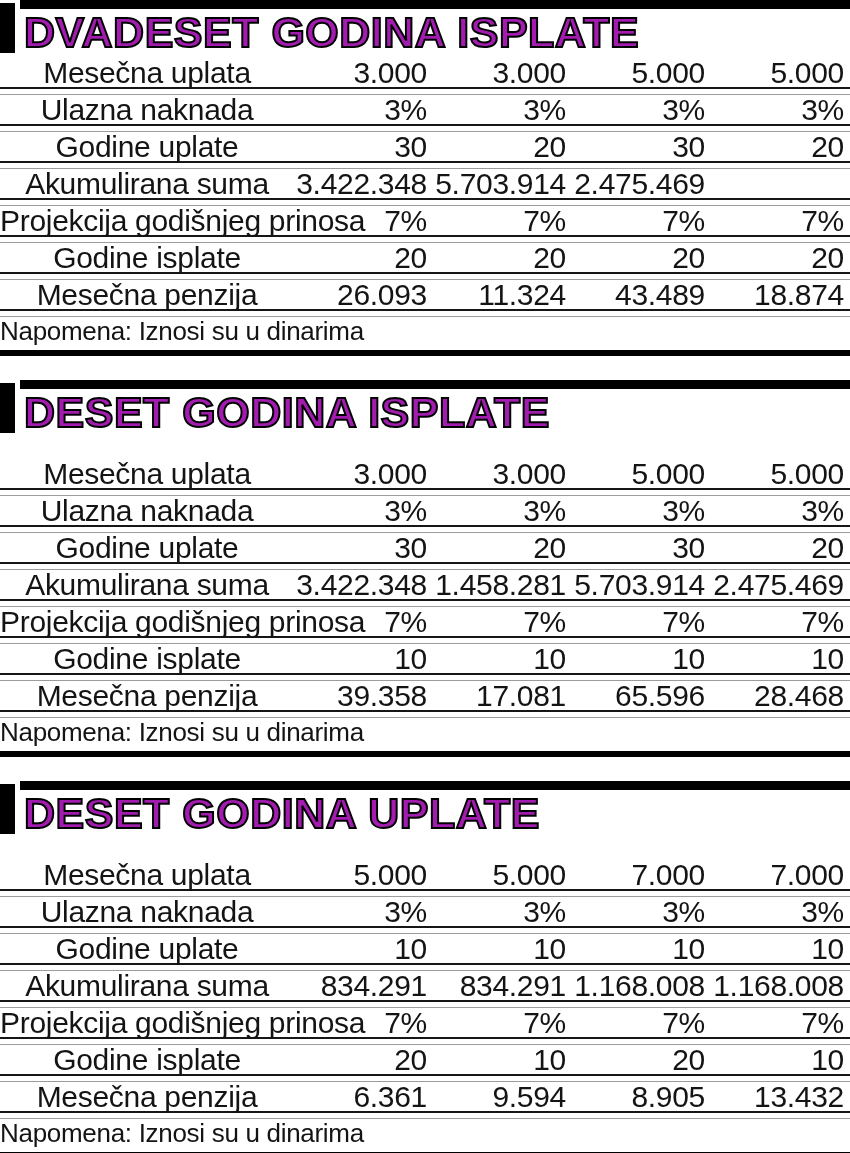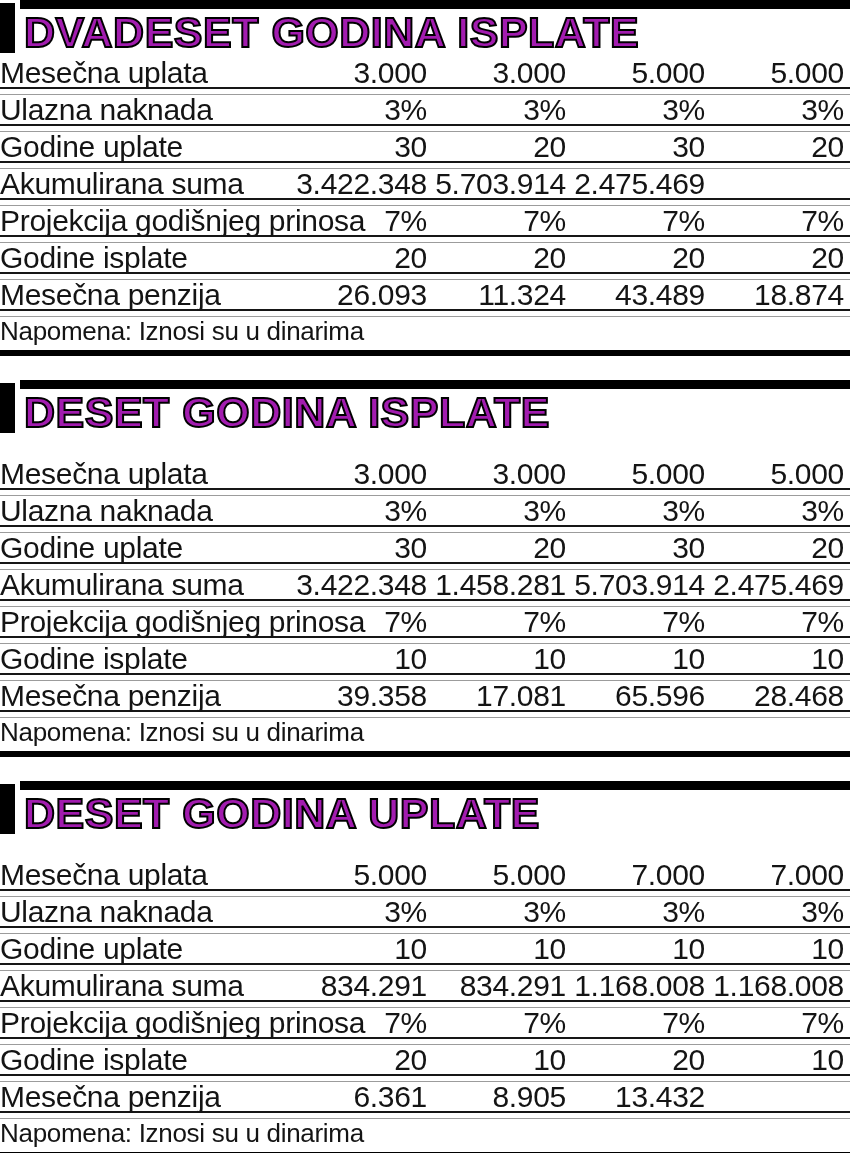--- a/index.html
+++ b/index.html
@@ -18,21 +18,21 @@
     position:absolute;left:24px;top:10px;white-space:nowrap;
     font-size:43px;line-height:1.05;font-weight:bold;color:#a21caf;
     letter-spacing:0.5px;-webkit-text-stroke:2px #000;
   }
   .row{
     display:grid;grid-template-columns:294px 139px 139px 139px 139px;
     height:29px;align-items:center;
     font-size:30px;line-height:29px;letter-spacing:-0.3px;
   }
   .cell{white-space:nowrap;overflow:visible;}
-  .lbl{text-align:left;}
+  .lbl{text-align:center;}
   .val{text-align:right;padding-right:6px;}
   .sep{height:8px;box-sizing:border-box;border-top:2px solid #161616;border-bottom:1px solid #9c9c9c;}
   .note{font-size:26px;line-height:29px;height:29px;letter-spacing:-0.3px;white-space:nowrap;}
   .closebar{height:6px;background:#000;margin-top:4px;}
 </style>
 </head>
 <body>
 
 <div class="section">
   <div class="header compact">
@@ -215,19 +215,20 @@
     <div class="cell lbl">Godine isplate</div>
     <div class="cell val">20</div>
     <div class="cell val">10</div>
     <div class="cell val">20</div>
     <div class="cell val">10</div>
   </div>
   <div class="sep"></div>
   <div class="row">
     <div class="cell lbl">Mesečna penzija</div>
     <div class="cell val">6.361</div>
+    <div class="cell val">9.594</div>
     <div class="cell val">8.905</div>
     <div class="cell val">13.432</div>
   </div>
   <div class="sep"></div>
   <div class="note">Napomena: Iznosi su u dinarima</div>
   <div class="closebar"></div>
 </div>
 
 </body></html>

